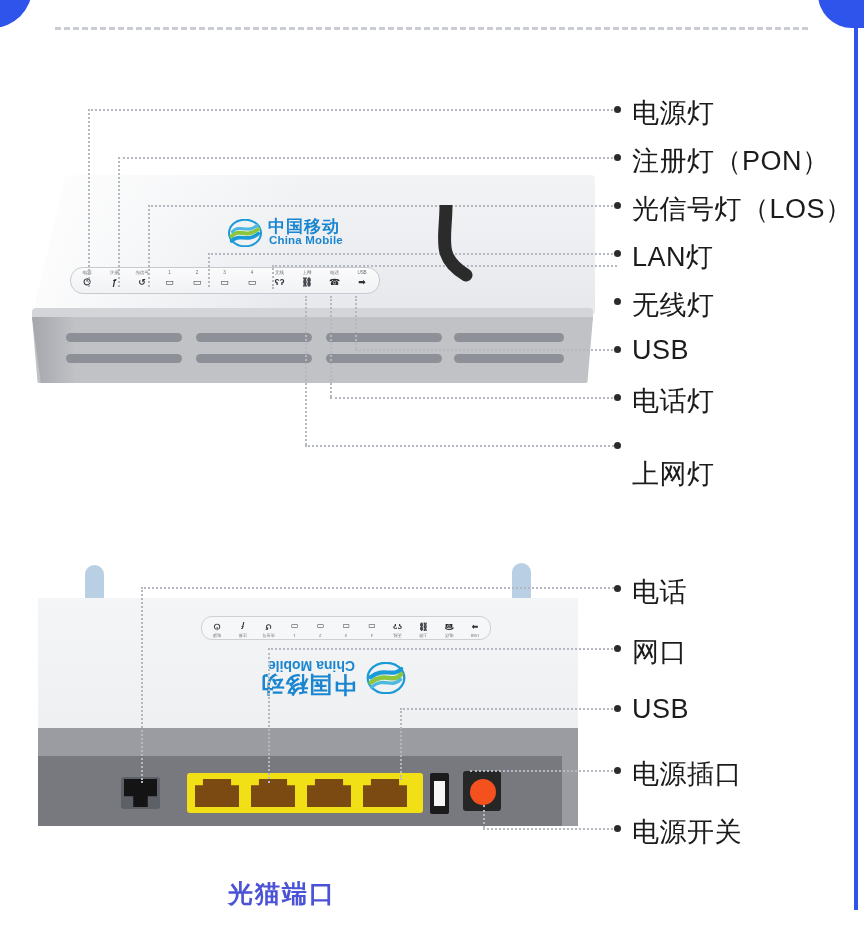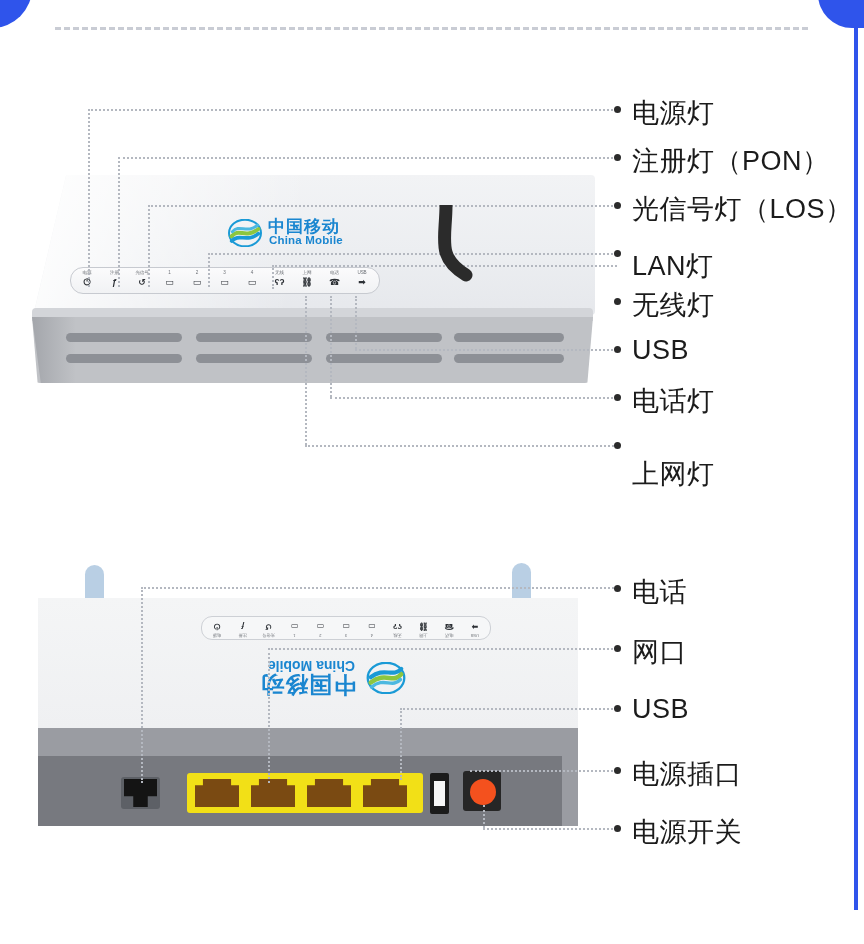--- a/index.html
+++ b/index.html
@@ -312,21 +312,21 @@
   <div class="dot" style="left:614px;top:202px;"></div>
   <div class="dot" style="left:614px;top:250px;"></div>
   <div class="dot" style="left:614px;top:298px;"></div>
   <div class="dot" style="left:614px;top:346px;"></div>
   <div class="dot" style="left:614px;top:394px;"></div>
   <div class="dot" style="left:614px;top:442px;"></div>
 
   <div class="callout" style="left:632px;top:95px;">电源灯</div>
   <div class="callout" style="left:632px;top:191px;">光信号灯（LOS）</div>
   <div class="callout" style="left:632px;top:143px;">注册灯（PON）</div>
-  <div class="callout" style="left:632px;top:239px;margin-top:9px;">LAN灯</div>
+  <div class="callout" style="left:632px;top:239px;">LAN灯</div>
   <div class="callout" style="left:632px;top:287px;">无线灯</div>
   <div class="callout" style="left:632px;top:335px;">USB</div>
   <div class="callout" style="left:632px;top:383px;">电话灯</div>
   <div class="callout" style="left:632px;top:456px;">上网灯</div>
 
 
   <div class="antenna" style="left:85px;top:565px;height:255px;"></div>
   <div class="antenna" style="left:512px;top:563px;height:255px;"></div>
 
   <div id="router-bot">
@@ -436,15 +436,16 @@
   <div class="dot" style="left:614px;top:705px;"></div>
   <div class="dot" style="left:614px;top:767px;"></div>
   <div class="dot" style="left:614px;top:825px;"></div>
 
   <div class="callout" style="left:632px;top:574px;">电话</div>
   <div class="callout" style="left:632px;top:634px;">网口</div>
   <div class="callout" style="left:632px;top:694px;">USB</div>
   <div class="callout" style="left:632px;top:814px;">电源开关</div>
   <div class="callout" style="left:632px;top:756px;">电源插口</div>
 
+  <div class="caption" style="left:228px;top:877px;">光猫端口</div>
 
 
 </div>
 
 </body></html>

